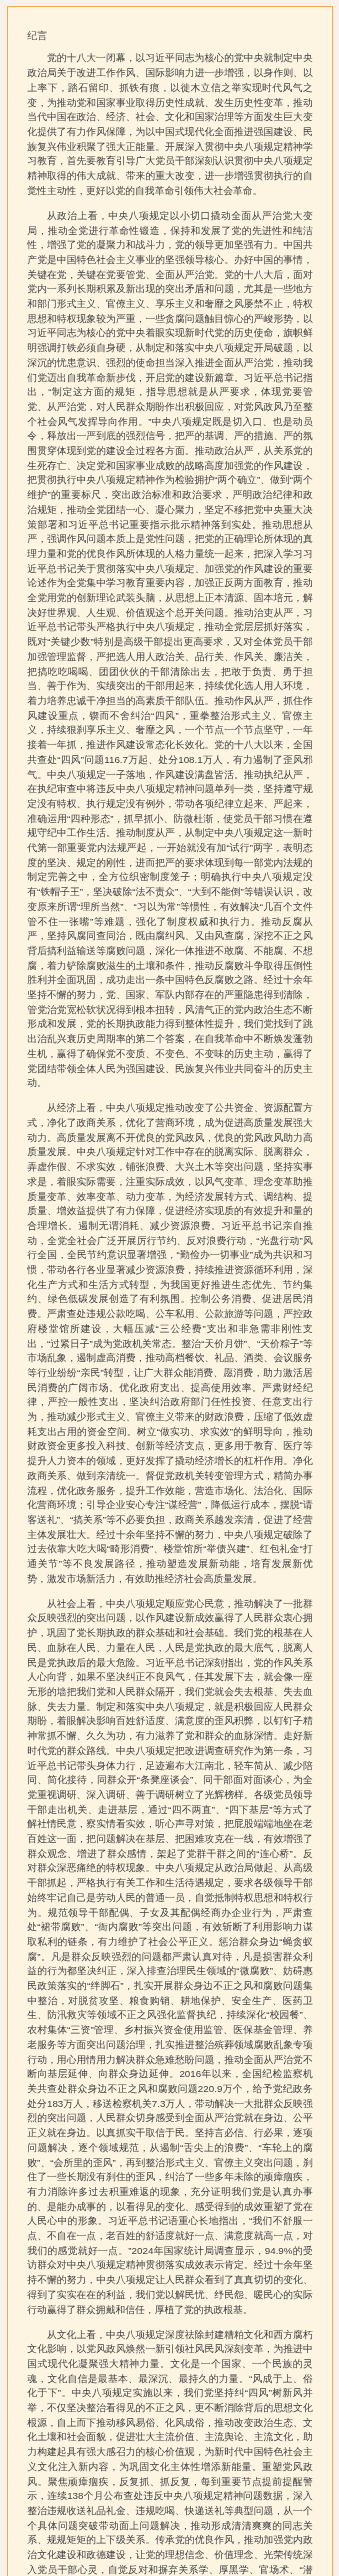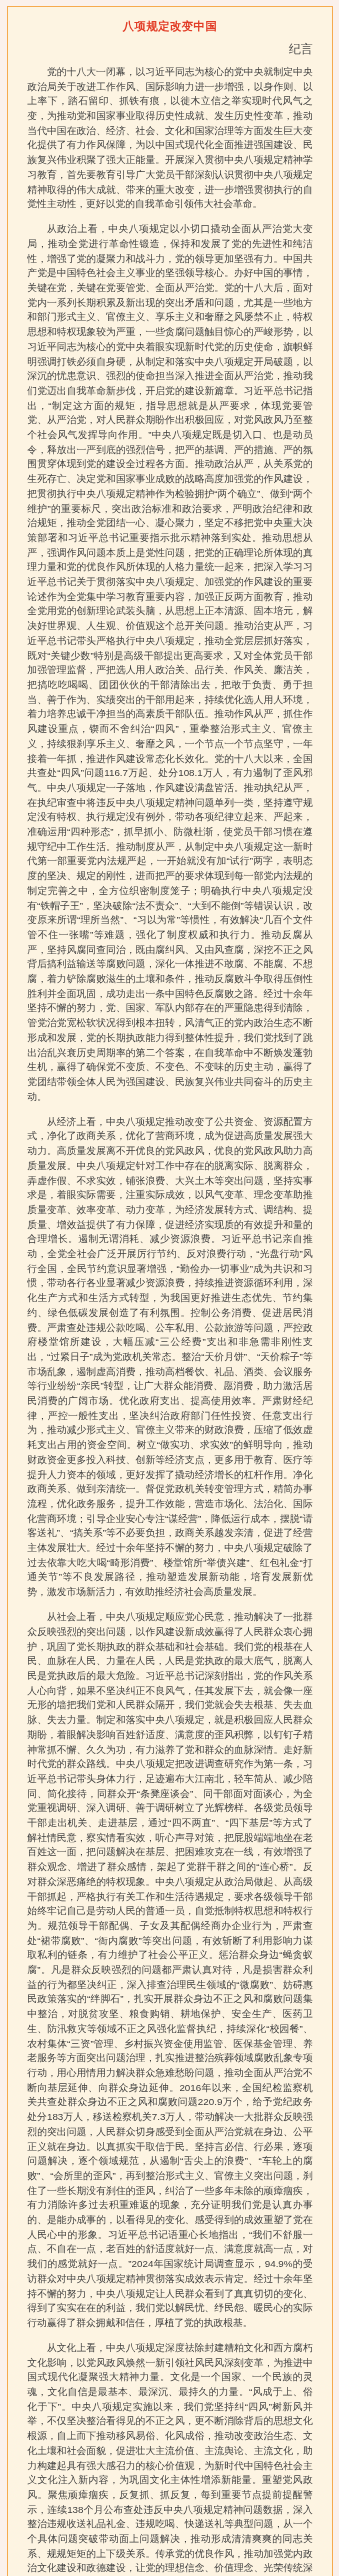--- a/index.html
+++ b/index.html
@@ -26,41 +26,40 @@
     margin: 0;
     text-align: center;
     color: #e23c26;
     font-size: 11.3px;
     line-height: 13.4px;
     font-weight: bold;
     letter-spacing: 0.5px;
   }
   .article-byline {
     margin-top: 11.3px;
-    text-align: right;
+    text-align: left;
     color: #4a4a4a;
-    font-size: 12px;
+    font-size: 10px;
     line-height: 10.3px;
   }
   .article-body p {
     margin: 10.3px 0 0 0;
     color: #3e3e3e;
     font-size: 9.8px;
     line-height: 14.7px;
     text-align: justify;
     text-indent: 2em;
     word-break: break-all;
   }
 </style>
 </head>
 <body>
 
 <div class="page">
   <div class="article-box">
-    <h1 class="article-title">八项规定改变中国</h1>
     <div class="article-byline">纪言</div>
     <div class="article-body">
         <p>党的十八大一闭幕，以习近平同志为核心的党中央就制定中央政治局关于改进工作作风、国际影响力进一步增强，以身作则、以上率下，踏石留印、抓铁有痕，以徙木立信之举实现时代风气之变，为推动党和国家事业取得历史性成就、发生历史性变革，推动当代中国在政治、经济、社会、文化和国家治理等方面发生巨大变化提供了有力作风保障，为以中国式现代化全面推进强国建设、民族复兴伟业积聚了强大正能量。开展深入贯彻中央八项规定精神学习教育，首先要教育引导广大党员干部深刻认识贯彻中央八项规定精神取得的伟大成就、带来的重大改变，进一步增强贯彻执行的自觉性主动性，更好以党的自我革命引领伟大社会革命。</p>
         <p>从政治上看，中央八项规定以小切口撬动全面从严治党大变局，推动全党进行革命性锻造，保持和发展了党的先进性和纯洁性，增强了党的凝聚力和战斗力，党的领导更加坚强有力。中国共产党是中国特色社会主义事业的坚强领导核心。办好中国的事情，关键在党，关键在党要管党、全面从严治党。党的十八大后，面对党内一系列长期积累及新出现的突出矛盾和问题，尤其是一些地方和部门形式主义、官僚主义、享乐主义和奢靡之风屡禁不止，特权思想和特权现象较为严重，一些贪腐问题触目惊心的严峻形势，以习近平同志为核心的党中央着眼实现新时代党的历史使命，旗帜鲜明强调打铁必须自身硬，从制定和落实中央八项规定开局破题，以深沉的忧患意识、强烈的使命担当深入推进全面从严治党，推动我们党迈出自我革命新步伐，开启党的建设新篇章。习近平总书记指出，“制定这方面的规矩，指导思想就是从严要求，体现党要管党、从严治党，对人民群众期盼作出积极回应，对党风政风乃至整个社会风气发挥导向作用。”中央八项规定既是切入口、也是动员令，释放出一严到底的强烈信号，把严的基调、严的措施、严的氛围贯穿体现到党的建设全过程各方面。推动政治从严，从关系党的生死存亡、决定党和国家事业成败的战略高度加强党的作风建设，把贯彻执行中央八项规定精神作为检验拥护“两个确立”、做到“两个维护”的重要标尺，突出政治标准和政治要求，严明政治纪律和政治规矩，推动全党团结一心、凝心聚力，坚定不移把党中央重大决策部署和习近平总书记重要指示批示精神落到实处。推动思想从严，强调作风问题本质上是党性问题，把党的正确理论所体现的真理力量和党的优良作风所体现的人格力量统一起来，把深入学习习近平总书记关于贯彻落实中央八项规定、加强党的作风建设的重要论述作为全党集中学习教育重要内容，加强正反两方面教育，推动全党用党的创新理论武装头脑，从思想上正本清源、固本培元，解决好世界观、人生观、价值观这个总开关问题。推动治吏从严，习近平总书记带头严格执行中央八项规定，推动全党层层抓好落实，既对“关键少数”特别是高级干部提出更高要求，又对全体党员干部加强管理监督，严把选人用人政治关、品行关、作风关、廉洁关，把搞吃吃喝喝、团团伙伙的干部清除出去，把敢于负责、勇于担当、善于作为、实绩突出的干部用起来，持续优化选人用人环境，着力培养忠诚干净担当的高素质干部队伍。推动作风从严，抓住作风建设重点，锲而不舍纠治“四风”，重拳整治形式主义、官僚主义，持续狠刹享乐主义、奢靡之风，一个节点一个节点坚守，一年接着一年抓，推进作风建设常态化长效化。党的十八大以来，全国共查处“四风”问题116.7万起、处分108.1万人，有力遏制了歪风邪气。中央八项规定一子落地，作风建设满盘皆活。推动执纪从严，在执纪审查中将违反中央八项规定精神问题单列一类，坚持遵守规定没有特权、执行规定没有例外，带动各项纪律立起来、严起来，准确运用“四种形态”，抓早抓小、防微杜渐，使党员干部习惯在遵规守纪中工作生活。推动制度从严，从制定中央八项规定这一新时代第一部重要党内法规严起，一开始就没有加“试行”两字，表明态度的坚决、规定的刚性，进而把严的要求体现到每一部党内法规的制定完善之中，全方位织密制度笼子；明确执行中央八项规定没有“铁帽子王”，坚决破除“法不责众”、“大到不能倒”等错误认识，改变原来所谓“理所当然”、“习以为常”等惯性，有效解决“几百个文件管不住一张嘴”等难题，强化了制度权威和执行力。推动反腐从严，坚持风腐同查同治，既由腐纠风、又由风查腐，深挖不正之风背后搞利益输送等腐败问题，深化一体推进不敢腐、不能腐、不想腐，着力铲除腐败滋生的土壤和条件，推动反腐败斗争取得压倒性胜利并全面巩固，成功走出一条中国特色反腐败之路。经过十余年坚持不懈的努力，党、国家、军队内部存在的严重隐患得到清除，管党治党宽松软状况得到根本扭转，风清气正的党内政治生态不断形成和发展，党的长期执政能力得到整体性提升，我们党找到了跳出治乱兴衰历史周期率的第二个答案，在自我革命中不断焕发蓬勃生机，赢得了确保党不变质、不变色、不变味的历史主动，赢得了党团结带领全体人民为强国建设、民族复兴伟业共同奋斗的历史主动。</p>
         <p>从经济上看，中央八项规定推动改变了公共资金、资源配置方式，净化了政商关系，优化了营商环境，成为促进高质量发展强大动力。高质量发展离不开优良的党风政风，优良的党风政风助力高质量发展。中央八项规定针对工作中存在的脱离实际、脱离群众，弄虚作假、不求实效，铺张浪费、大兴土木等突出问题，坚持实事求是，着眼实际需要，注重实际成效，以风气变革、理念变革助推质量变革、效率变革、动力变革，为经济发展转方式、调结构、提质量、增效益提供了有力保障，促进经济实现质的有效提升和量的合理增长。遏制无谓消耗、减少资源浪费。习近平总书记亲自推动，全党全社会广泛开展厉行节约、反对浪费行动，“光盘行动”风行全国，全民节约意识显著增强，“勤俭办一切事业”成为共识和习惯，带动各行各业显著减少资源浪费，持续推进资源循环利用，深化生产方式和生活方式转型，为我国更好推进生态优先、节约集约、绿色低碳发展创造了有利氛围。控制公务消费、促进居民消费。严肃查处违规公款吃喝、公车私用、公款旅游等问题，严控政府楼堂馆所建设，大幅压减“三公经费”支出和非急需非刚性支出，“过紧日子”成为党政机关常态。整治“天价月饼”、“天价粽子”等市场乱象，遏制虚高消费，推动高档餐饮、礼品、酒类、会议服务等行业纷纷“亲民”转型，让广大群众能消费、愿消费，助力激活居民消费的广阔市场。优化政府支出、提高使用效率。严肃财经纪律，严控一般性支出，坚决纠治政府部门任性投资、任意支出行为，推动减少形式主义、官僚主义带来的财政浪费，压缩了低效虚耗支出占用的资金空间。树立“做实功、求实效”的鲜明导向，推动财政资金更多投入科技、创新等经济支点，更多用于教育、医疗等提升人力资本的领域，更好发挥了撬动经济增长的杠杆作用。净化政商关系、做到亲清统一。督促党政机关转变管理方式，精简办事流程，优化政务服务，提升工作效能，营造市场化、法治化、国际化营商环境；引导企业安心专注“谋经营”，降低运行成本，摆脱“请客送礼”、“搞关系”等不必要负担，政商关系越发亲清，促进了经营主体发展壮大。经过十余年坚持不懈的努力，中央八项规定破除了过去依靠大吃大喝“畸形消费”、楼堂馆所“举债兴建”、红包礼金“打通关节”等不良发展路径，推动塑造发展新动能，培育发展新优势，激发市场新活力，有效助推经济社会高质量发展。</p>
         <p>从社会上看，中央八项规定顺应党心民意，推动解决了一批群众反映强烈的突出问题，以作风建设新成效赢得了人民群众衷心拥护，巩固了党长期执政的群众基础和社会基础。我们党的根基在人民、血脉在人民、力量在人民，人民是党执政的最大底气，脱离人民是党执政后的最大危险。习近平总书记深刻指出，党的作风关系人心向背，如果不坚决纠正不良风气，任其发展下去，就会像一座无形的墙把我们党和人民群众隔开，我们党就会失去根基、失去血脉、失去力量。制定和落实中央八项规定，就是积极回应人民群众期盼，着眼解决影响百姓舒适度、满意度的歪风积弊，以钉钉子精神常抓不懈、久久为功，有力滋养了党和群众的血脉深情。走好新时代党的群众路线。中央八项规定把改进调查研究作为第一条，习近平总书记带头身体力行，足迹遍布大江南北，轻车简从、减少陪同、简化接待，同群众开“条凳座谈会”、同干部面对面谈心，为全党重视调研、深入调研、善于调研树立了光辉榜样。各级党员领导干部走出机关、走进基层，通过“四不两直”、“四下基层”等方式了解社情民意，察实情看实效，听心声寻对策，把屁股端端地坐在老百姓这一面，把问题解决在基层、把困难攻克在一线，有效增强了群众观念、增进了群众感情，架起了党群干群之间的“连心桥”。反对群众深恶痛绝的特权现象。中央八项规定从政治局做起、从高级干部抓起，严格执行有关工作和生活待遇规定，要求各级领导干部始终牢记自己是劳动人民的普通一员，自觉抵制特权思想和特权行为。规范领导干部配偶、子女及其配偶经商办企业行为，严肃查处“裙带腐败”、“衙内腐败”等突出问题，有效斩断了利用影响力谋取私利的链条，有力维护了社会公平正义。惩治群众身边“蝇贪蚁腐”。凡是群众反映强烈的问题都严肃认真对待，凡是损害群众利益的行为都坚决纠正，深入排查治理民生领域的“微腐败”、妨碍惠民政策落实的“绊脚石”，扎实开展群众身边不正之风和腐败问题集中整治，对脱贫攻坚、粮食购销、耕地保护、安全生产、医药卫生、防汛救灾等领域不正之风强化监督执纪，持续深化“校园餐”、农村集体“三资”管理、乡村振兴资金使用监管、医保基金管理、养老服务等方面突出问题治理，扎实推进整治殡葬领域腐败乱象专项行动，用心用情用力解决群众急难愁盼问题，推动全面从严治党不断向基层延伸、向群众身边延伸。2016年以来，全国纪检监察机关共查处群众身边不正之风和腐败问题220.9万个，给予党纪政务处分183万人，移送检察机关7.3万人，带动解决一大批群众反映强烈的突出问题，人民群众切身感受到全面从严治党就在身边、公平正义就在身边。以真抓实干取信于民。坚持言必信、行必果，逐项问题解决，逐个领域规范，从遏制“舌尖上的浪费”、“车轮上的腐败”、“会所里的歪风”，再到整治形式主义、官僚主义突出问题，刹住了一些长期没有刹住的歪风，纠治了一些多年未除的顽瘴痼疾，有力消除许多过去积重难返的现象，充分证明我们党是认真办事的、是能办成事的，以看得见的变化、感受得到的成效重塑了党在人民心中的形象。习近平总书记语重心长地指出，“我们不舒服一点、不自在一点，老百姓的舒适度就好一点、满意度就高一点，对我们的感觉就好一点。”2024年国家统计局调查显示，94.9%的受访群众对中央八项规定精神贯彻落实成效表示肯定。经过十余年坚持不懈的努力，中央八项规定让人民群众看到了真真切切的变化、得到了实实在在的利益，我们党以解民忧、纾民怨、暖民心的实际行动赢得了群众拥戴和信任，厚植了党的执政根基。</p>
         <p>从文化上看，中央八项规定深度祛除封建糟粕文化和西方腐朽文化影响，以党风政风焕然一新引领社风民风深刻变革，为推进中国式现代化凝聚强大精神力量。文化是一个国家、一个民族的灵魂，文化自信是最基本、最深沉、最持久的力量。“风成于上、俗化于下”。中央八项规定实施以来，我们党坚持纠“四风”树新风并举，不仅坚决整治看得见的不正之风，更不断消除背后的思想文化根源，自上而下推动移风易俗、化风成俗，推动改变政治生态、文化土壤和社会面貌，促进壮大主流价值、主流舆论、主流文化，助力构建起具有强大感召力的核心价值观，为新时代中国特色社会主义文化注入新内容，为巩固文化主体性增添新能量。重塑党风政风。聚焦顽瘴痼疾，反复抓、抓反复，每到重要节点提前提醒警示，连续138个月公布查处违反中央八项规定精神问题数据，深入整治违规收送礼品礼金、违规吃喝、快递送礼等典型问题，从一个个具体问题突破带动面上问题解决，推动形成清清爽爽的同志关系、规规矩矩的上下级关系。传承党的优良作风，推动加强党内政治文化建设和政德建设，让党的理想信念、价值理念、光荣传统深入党员干部心灵，自觉反对和摒弃关系学、厚黑学、官场术、“潜规则”等庸俗腐朽的政治文化，展现出共产党人应有的样子。引领社风民风。坚持党员干部带头，加强家庭家教家风建设，把贯彻落实中央八项规定精神与新时代公民道德建设结合起来，推动整治大操大办、盲目攀比等民间陋习，传统节日摒弃封建迷信、回归文化本位，面子文化、浮躁功利等不良社会心态得到有效校正，崇实尚俭、戒贪尚廉的新风正气不断充盈。增强文化自信。中央八项规定彰显了马克思主义政党所坚持的公仆意识、群众观念，激活了中华优秀传统文化所蕴含的人文精神、道德规范，促进廉洁理念融入日常生活，不断培育新时代廉洁文化，推动新时代中国特色社会主义文化的思想引领力、精神凝聚力、价值感召力、国际影响力进一步增强，全社会文化自觉和文化自信进一步坚定，全党全国各族人民的精神面貌更加昂扬。经过十余年坚持不懈的努力，中央八项规定推动了一场关于价值观的深层重塑，使广大党员干部进行了一次触及灵魂的精神洗礼，公私观、是非观、义利观进一步端正，推动全体人民在思想上精神上紧紧团结在一起，汇聚起为强国建设、民族复兴伟业团结奋斗的磅礴伟力。</p>
       </div>
   </div>
 

